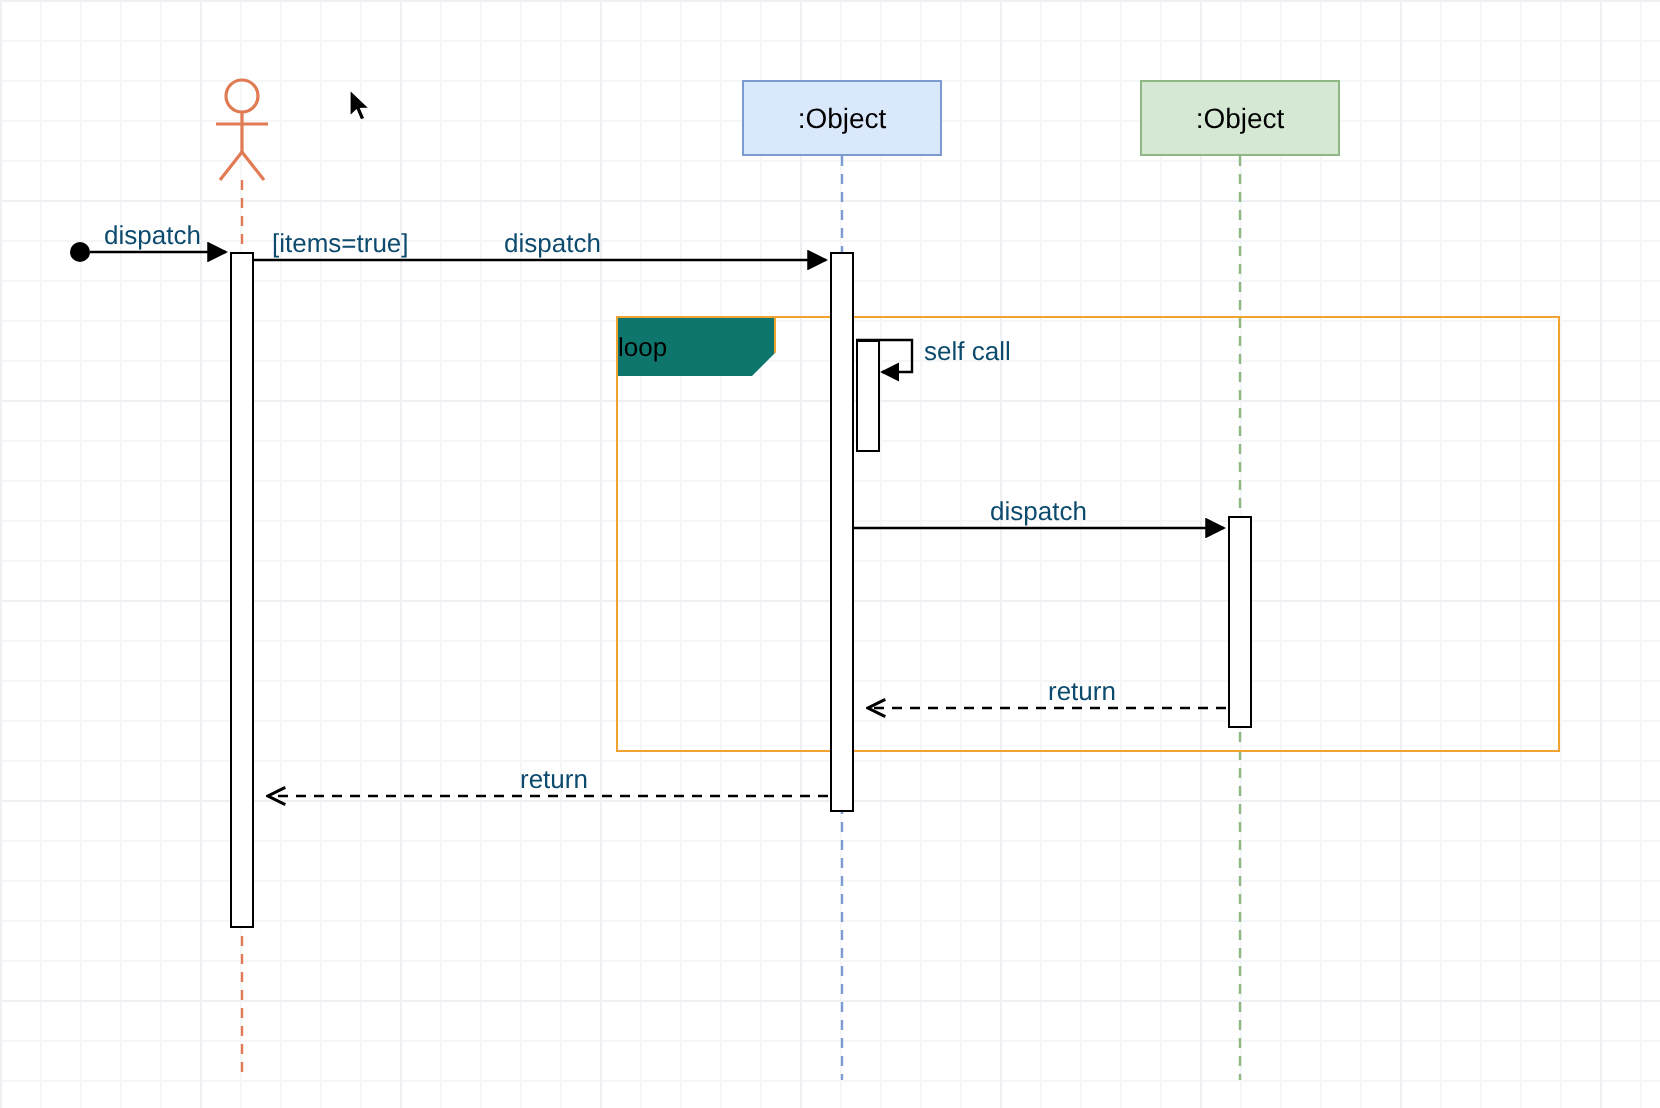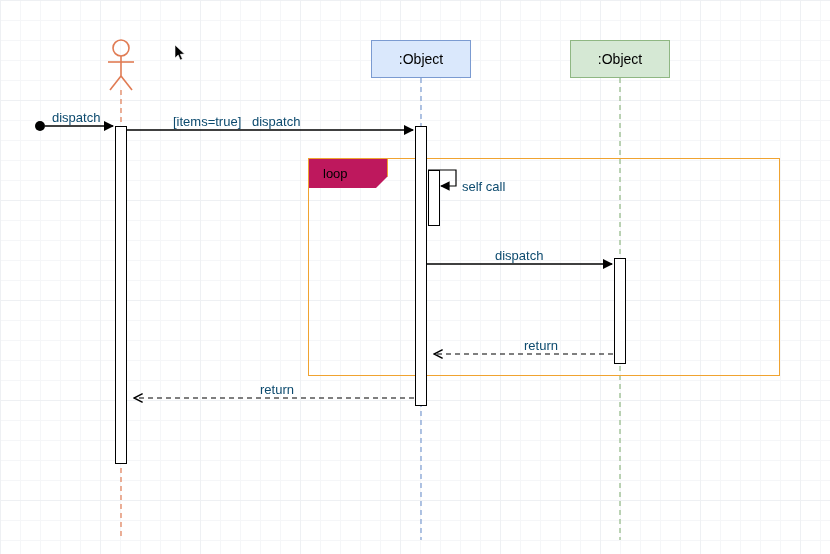--- a/index.html
+++ b/index.html
@@ -54,27 +54,26 @@
   }
   .loop-frame {
     position: absolute;
     box-sizing: border-box;
     border: 1px solid #f0a330;
     background: transparent;
   }
   .loop-tab {
     position: absolute;
     box-sizing: border-box;
-    background: #be185d;
+    background: #0f766e;
     border: 1px solid #f0a330;
     border-bottom: none;
     font-size: 13px;
     display: flex;
     align-items: center;
-    padding-left: 14px;
     clip-path: polygon(0 0, 100% 0, 100% 60%, 85% 100%, 0 100%);
   }
   .cursor {
     position: absolute;
     width: 14px;
     height: 18px;
   }
 </style>
 </head>
 <body>
@@ -129,23 +128,23 @@
   <div class="loop-tab" style="left:308px; top:158px; width:80px; height:30px;">
     <span>loop</span>
   </div>
 
   <div class="activation" style="left:115px; top:126px; width:12px; height:338px;"></div>
   <div class="activation" style="left:415px; top:126px; width:12px; height:280px;"></div>
   <div class="activation" style="left:428px; top:170px; width:12px; height:56px;"></div>
   <div class="activation" style="left:614px; top:258px; width:12px; height:106px;"></div>
 
   <div class="label" style="left:52px; top:110px;">dispatch</div>
-  <div class="label" style="left:136px; top:114px;margin-left:37px;">[items=true]</div>
+  <div class="label" style="left:136px; top:114px;">[items=true]</div>
   <div class="label" style="left:252px; top:114px;">dispatch</div>
-  <div class="label" style="left:462px; top:179px;">self call</div>
+  <div class="label" style="left:462px; top:168px;">self call</div>
   <div class="label" style="left:495px; top:248px;">dispatch</div>
   <div class="label" style="left:524px; top:338px;">return</div>
   <div class="label" style="left:260px; top:382px;">return</div>
 
   <div class="cursor" style="left:174px; top:44px;">
     <svg width="14" height="18" viewBox="0 0 14 18">
       <path d="M1 1 L1 14 L4.2 11 L6.3 16 L8.4 15.1 L6.3 10.3 L10.5 10 Z" fill="#000" stroke="#fff" stroke-width="0.6"></path>
     </svg>
   </div>
 </div>

